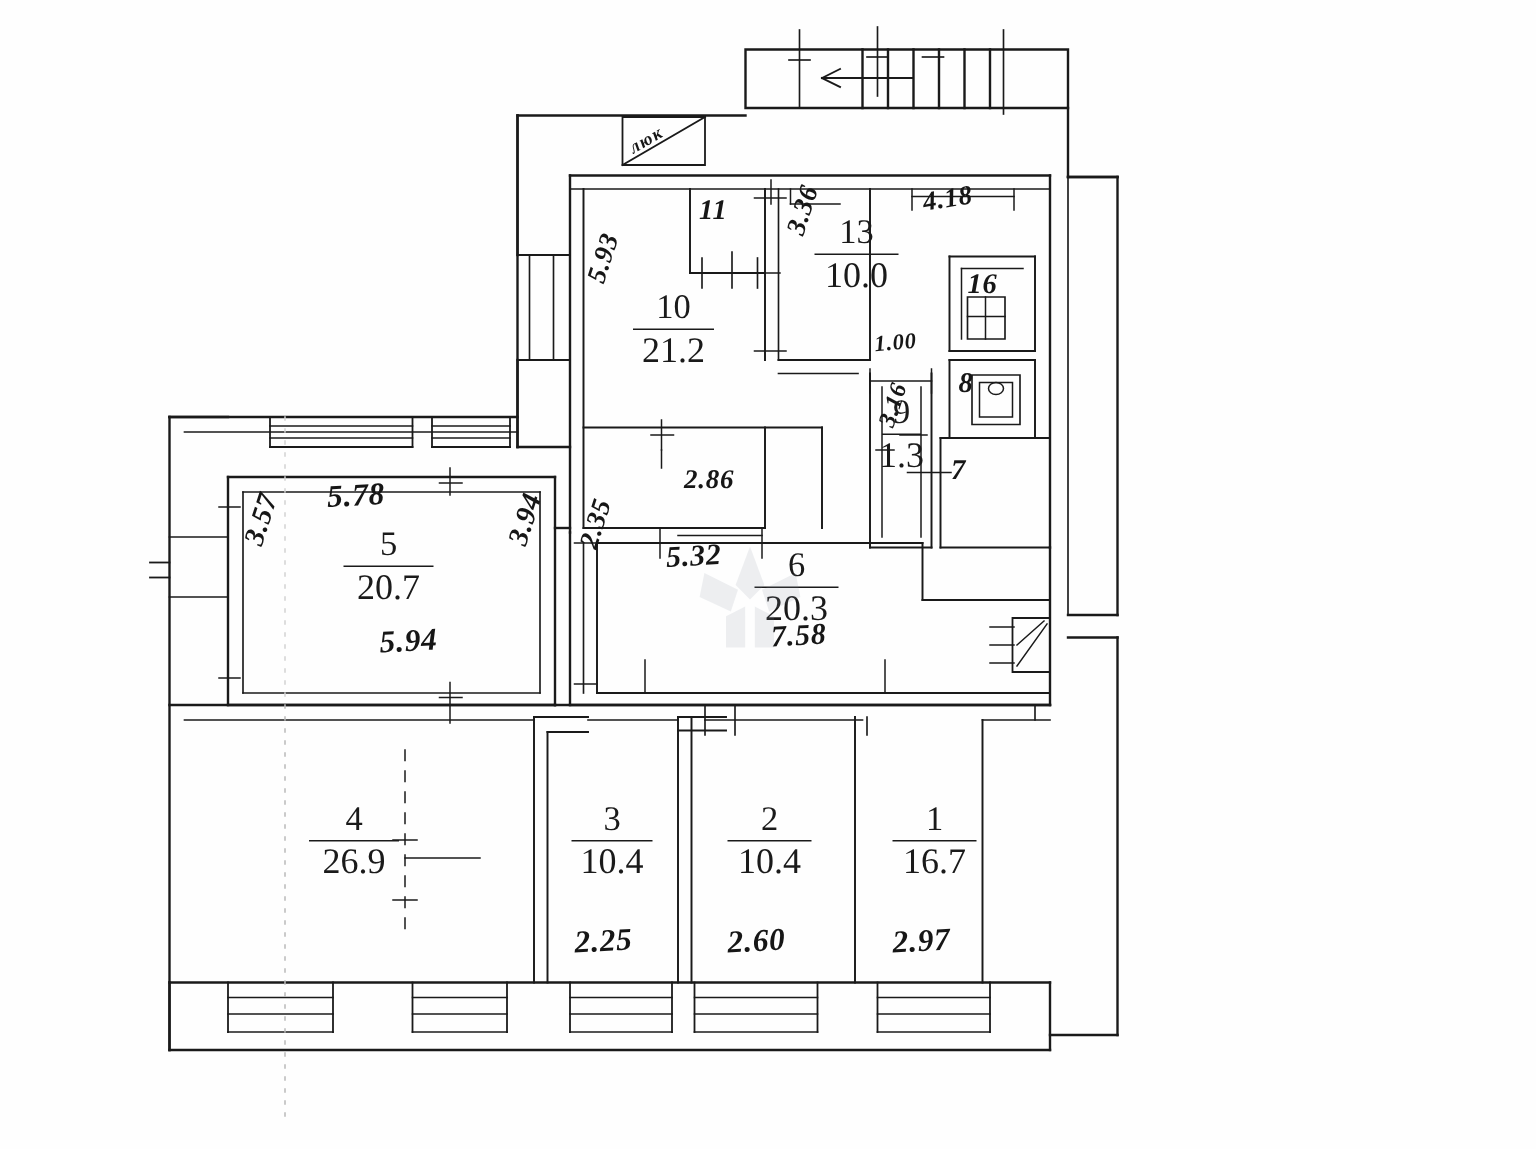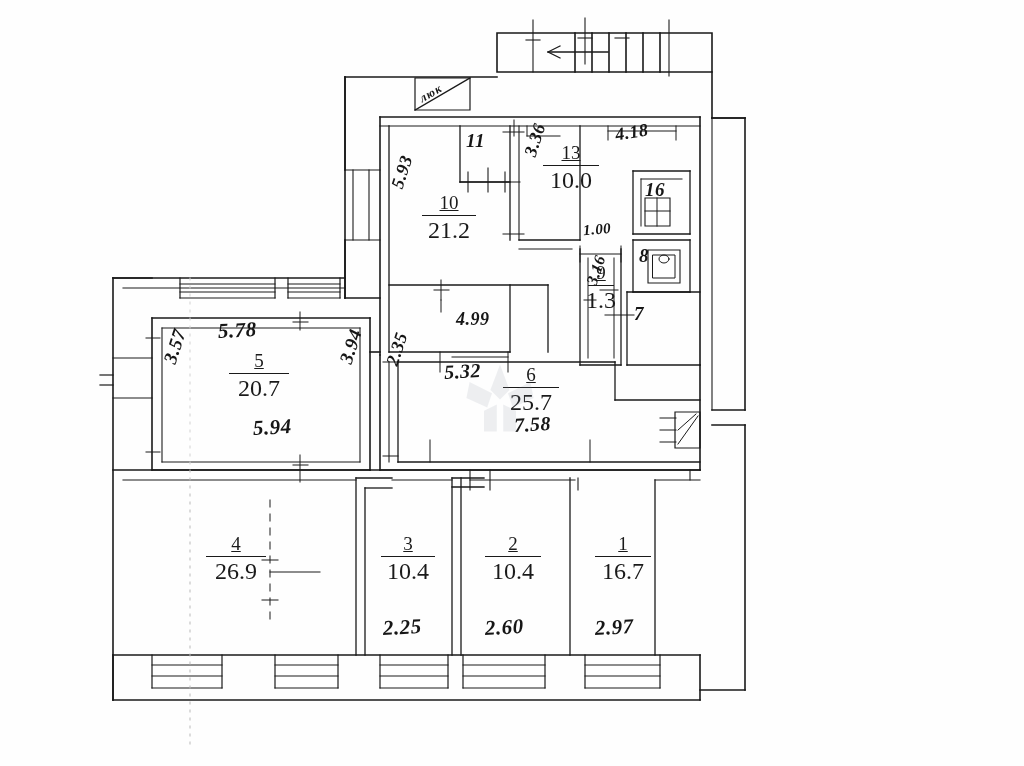--- a/index.html
+++ b/index.html
@@ -9,21 +9,21 @@
   svg#canvas{position:absolute;left:0;top:0;width:1024px;height:766px;}
 
   .lbl{position:absolute;white-space:nowrap;font-family:"Liberation Serif",serif;
        color:#161616;font-style:italic;font-weight:600;letter-spacing:.5px;
        user-select:none;}
   .room-no{font-size:19px;line-height:1;}
   .dim{font-size:18px;line-height:1;font-style:italic;font-weight:600;}
   .tiny{font-size:13px;}
   .luk{font-size:12px;font-weight:700;letter-spacing:1px;}
   .roombox{position:absolute;text-align:center;}
-  .roombox .num{font-size:19px;display:block;text-decoration:underline;}
+  .roombox .num{font-size:23px;display:block;}
   .roombox .bar{display:block;height:1px;background:#1a1a1a;margin:1px auto 1px auto;}
   .roombox .area{font-size:24px;display:block;}
   .wm{position:absolute;left:455px;top:358px;width:90px;height:80px;
       opacity:.14;pointer-events:none;}
 </style>
 </head>
 <body>
 
 <div id="plan">
 
@@ -295,21 +295,21 @@
   <div class="lbl luk" style="left:419px;top:86px;transform:rotate(-30deg);">люк</div>
 
   <div class="lbl room-no" style="left:466px;top:131px;">11</div>
 
   <div class="roombox" style="left:418px;top:192px;width:62px;text-align:center;">
     <span class="num">10</span>
     <span class="bar" style="width:54px;"></span>
     <span class="area">21.2</span>
   </div>
   <div class="lbl dim" style="left:388px;top:185px;transform:rotate(-72deg);transform-origin:left top;">5.93</div>
-  <div class="lbl dim" style="left:456px;top:310px;">4.99</div>
+  <div class="lbl dim" style="left:456px;top:310px;">2.86</div>
 
   <div class="roombox" style="left:540px;top:142px;width:62px;">
     <span class="num">13</span>
     <span class="bar" style="width:56px;"></span>
     <span class="area">10.0</span>
   </div>
   <div class="lbl dim" style="left:521px;top:153px;transform:rotate(-72deg);transform-origin:left top;">3.36</div>
   <div class="lbl dim" style="left:615px;top:123px;transform:rotate(-9deg);">4.18</div>
 
   <div class="lbl room-no" style="left:645px;top:180px;">16</div>
@@ -334,21 +334,21 @@
   </div>
   <div class="lbl dim" style="left:253px;top:417px;transform:rotate(-3deg);font-size:21px;">5.94</div>
   <div class="lbl dim" style="left:160px;top:360px;transform:rotate(-72deg);transform-origin:left top;font-size:19px;">3.57</div>
   <div class="lbl dim" style="left:336px;top:360px;transform:rotate(-72deg);transform-origin:left top;font-size:19px;">3.94</div>
 
   <div class="lbl dim" style="left:383px;top:362px;transform:rotate(-72deg);transform-origin:left top;font-size:18px;">2.35</div>
   <div class="lbl dim" style="left:444px;top:361px;transform:rotate(-3deg);font-size:20px;">5.32</div>
   <div class="roombox" style="left:500px;top:364px;width:62px;">
     <span class="num">6</span>
     <span class="bar" style="width:56px;"></span>
-    <span class="area">25.7</span>
+    <span class="area">20.3</span>
   </div>
   <div class="lbl dim" style="left:514px;top:414px;transform:rotate(-3deg);font-size:20px;">7.58</div>
 
   <div class="roombox" style="left:201px;top:533px;width:70px;">
     <span class="num">4</span>
     <span class="bar" style="width:60px;"></span>
     <span class="area">26.9</span>
   </div>
 
   <div class="roombox" style="left:378px;top:533px;width:60px;">

